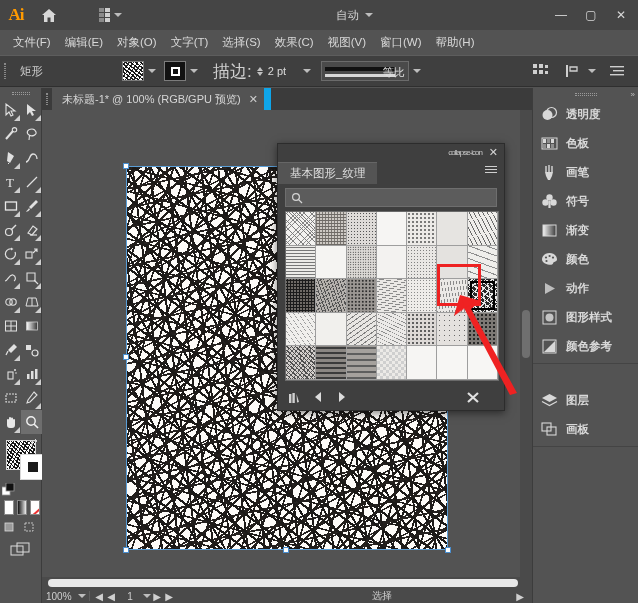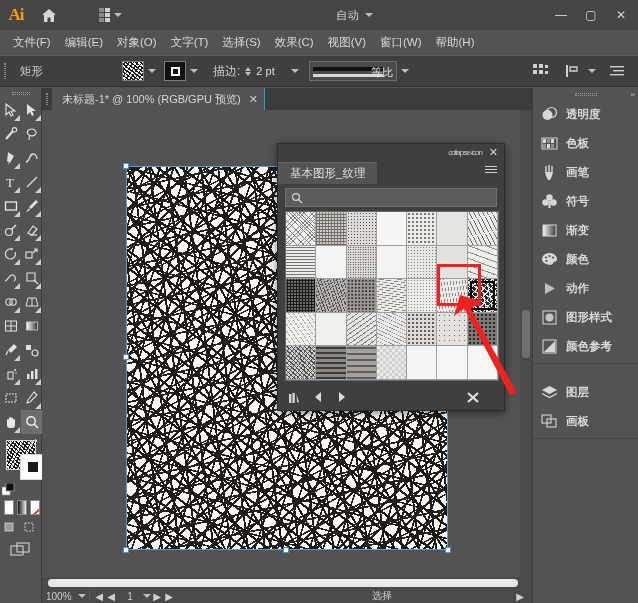--- a/index.html
+++ b/index.html
@@ -37,21 +37,21 @@
   .grip{width:10px;height:32px;display:flex;align-items:center;justify-content:center;}
   .grip i{width:2px;height:16px;border-left:1px dotted #888;border-right:1px dotted #888;}
   .shapelabel{width:70px;padding-left:10px;font-size:11.5px;color:#cdcdcd;}
   .swatch-fill{width:22px;height:20px;border:1px solid #7c7c7c;background:
      repeating-linear-gradient(38deg,#1b1b1b 0 1.2px,#fff 1.2px 3px),
      repeating-linear-gradient(-55deg,#2a2a2a 0 1px,transparent 1px 3.5px);
      background-blend-mode:multiply;}
   .swatch-stroke{width:22px;height:20px;background:#111;border:1px solid #7c7c7c;display:flex;align-items:center;justify-content:center;}
   .swatch-stroke i{width:9px;height:9px;border:2px solid #fff;}
   .dd{width:16px;height:20px;display:flex;align-items:center;justify-content:center;}
-  .lbl{font-size:12px;color:#cfcfcf;padding:0 3px;}
+  .lbl{font-size:17px;color:#cfcfcf;padding:0 3px;}
   .spin{display:flex;flex-direction:column;justify-content:center;gap:1px;padding:0 2px;}
   .spin i{width:0;height:0;border-left:3px solid transparent;border-right:3px solid transparent;}
   .spin i.u{border-bottom:4px solid #c0c0c0;}
   .spin i.d{border-top:4px solid #c0c0c0;}
   .numfield{width:34px;height:18px;background:#3f3f3f;font-size:11px;color:#dcdcdc;display:flex;align-items:center;padding-left:3px;}
   .profilebox{width:88px;height:20px;background:#4a4a4a;border:1px solid #6b6b6b;display:flex;align-items:center;position:relative;}
   .profilebox .bar{position:absolute;left:3px;top:5px;width:70px;height:4px;background:#111;}
   .profilebox .bar2{position:absolute;left:3px;top:12px;width:70px;height:3px;background:#d8d8d8;}
   .profilebox .t{position:absolute;right:3px;top:3px;font-size:11px;color:#e2e2e2;}
   .icobtn{width:22px;height:22px;display:flex;align-items:center;justify-content:center;}
@@ -79,21 +79,21 @@
   .mode3{background:#fff;position:relative;overflow:hidden;}
   .mode3 i{position:absolute;left:-2px;top:6px;width:24px;height:2px;background:#e33;transform:rotate(-42deg);}
   .drawrow{position:absolute;left:3px;top:82px;display:flex;gap:4px;}
   .drawbtn{width:15px;height:14px;display:flex;align-items:center;justify-content:center;}
   .screenmode{position:absolute;left:10px;top:104px;width:22px;height:16px;}
 
   
   .tabbar{position:absolute;left:42px;top:88px;width:490px;height:22px;background:#3b3b3b;display:flex;align-items:flex-end;}
   .tabgrip{width:10px;height:22px;display:flex;align-items:center;justify-content:center;}
   .tabgrip i{width:2px;height:12px;border-left:1px dotted #8a8a8a;border-right:1px dotted #8a8a8a;}
-  .doctab{height:22px;background:#535353;display:flex;align-items:center;padding:0 6px 0 10px;gap:8px;border-right:1px solid #0ea5e9;}
+  .doctab{height:22px;background:#535353;display:flex;align-items:center;padding:0 6px 0 10px;gap:8px;border-right:7px solid #0ea5e9;}
   .doctab .t{font-size:11px;color:#d6d6d6;white-space:nowrap;}
   .doctab .x{font-size:11px;color:#cdcdcd;}
 
   
   .canvaswrap{position:absolute;left:42px;top:110px;width:490px;height:467px;background:#535353;overflow:hidden;}
   .artboard{position:absolute;left:85px;top:57px;width:320px;height:382px;background:#fdfbf8;
     background-image:
       repeating-linear-gradient(37deg, #1c1a18 0 2.2px, transparent 2.2px 14px),
       repeating-linear-gradient(-44deg, #231f1c 0 2.1px, transparent 2.1px 15px),
       repeating-linear-gradient(83deg, #1e1b19 0 1.9px, transparent 1.9px 17px),
@@ -644,21 +644,21 @@
         <span class="ic">
             <svg width="17" height="17" viewBox="0 0 17 17">
               <rect x="2" y="2" width="13" height="13" fill="none" stroke="#d8d8d8" stroke-width="1"></rect>
               <path d="M3 14 L14 3 L14 14 Z" fill="#d8d8d8"></path>
             </svg>
           </span>
         <span class="lb">颜色参考</span>
       </div>
     </div>
 
-    <div class="dockgroup" style="margin-top:14px">
+    <div class="dockgroup" style="margin-top:22px">
       <div class="dockitem">
         <span class="ic">
             <svg width="17" height="17" viewBox="0 0 17 17">
               <path d="M8.5 2 L16 6 L8.5 10 L1 6 Z" fill="#d8d8d8"></path>
               <path d="M1 9.5 L8.5 13.5 L16 9.5" fill="none" stroke="#d8d8d8" stroke-width="1.3"></path>
             </svg>
           </span>
         <span class="lb">图层</span>
       </div>
       <div class="dockitem">

